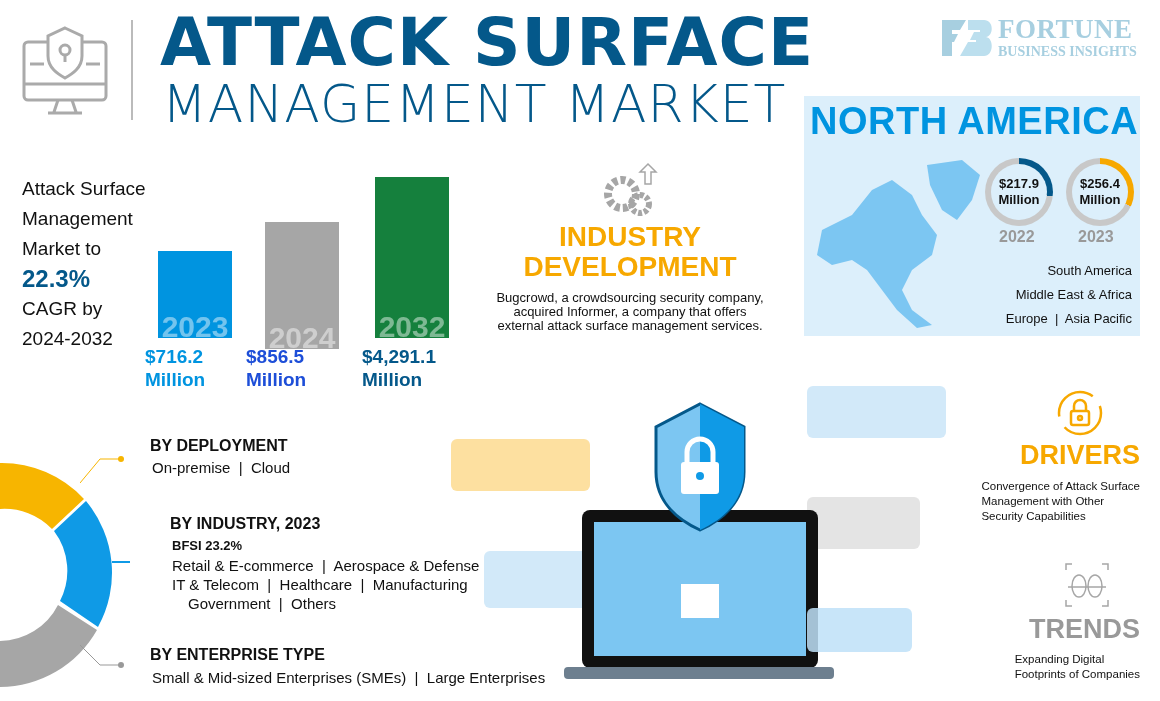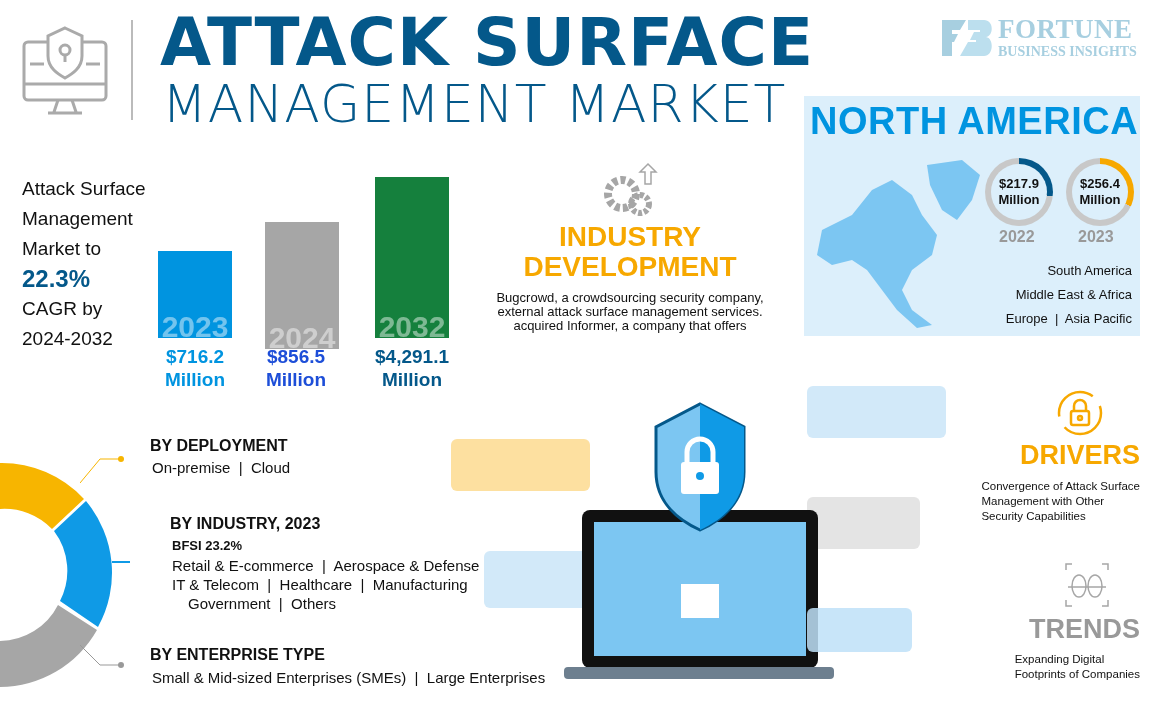--- a/index.html
+++ b/index.html
@@ -7,21 +7,21 @@
 .abs{position:absolute}
 .title1{left:160px;top:8px;font-size:66px;font-weight:900;color:#04588a;letter-spacing:1px;line-height:70px;font-family:"DejaVu Sans",sans-serif}
 .title2{left:162px;top:76px;font-size:52px;color:#04588a;line-height:56px;letter-spacing:1px;font-family:"DejaVu Sans",sans-serif;font-weight:300}
 .divider{left:131px;top:20px;width:2px;height:100px;background:#bbb}
 .logo-text1{left:998px;top:14px;font-family:"Liberation Serif",serif;font-size:27px;color:#a7cfe0;font-weight:bold;letter-spacing:.5px}
 .logo-text2{left:998px;top:44px;font-family:"Liberation Serif",serif;font-size:14px;color:#a7cfe0;font-weight:bold}
 .intro{left:22px;top:174px;font-size:19px;line-height:30px;color:#111;width:140px}
 .intro .cagr{font-size:24px;font-weight:bold;color:#04588a}
 .bar{position:absolute;bottom:363px;width:74px}
 .bar .yr{position:absolute;bottom:-6px;left:0;width:100%;text-align:center;font-size:30px;font-weight:bold;color:rgba(255,255,255,.45)}
-.barval{position:absolute;top:345px;width:100px;text-align:center;font-size:19px;font-weight:bold;line-height:23px}
+.barval{position:absolute;top:345px;width:100px;font-size:19px;font-weight:bold;line-height:23px}
 .ind-title{left:500px;top:222px;width:260px;text-align:center;font-size:28px;font-weight:bold;color:#f7a800;line-height:30px}
 .ind-text{left:490px;top:291px;width:280px;text-align:center;font-size:13px;line-height:14px}
 .na-box{left:804px;top:96px;width:336px;height:240px;background:#dceffb}
 .na-title{left:810px;top:100px;font-size:38px;font-weight:bold;color:#0094e0;letter-spacing:.5px}
 .ring{position:absolute;width:68px;height:68px;border-radius:50%}
 .ring-lbl{position:absolute;width:68px;text-align:center;font-size:13px;font-weight:bold;line-height:16px;top:18px}
 .ring-yr{position:absolute;font-size:16px;font-weight:bold;color:#999}
 .region{position:absolute;right:28px;font-size:13px;text-align:right}
 .seg-h{font-size:16px;font-weight:bold;position:absolute}
 .seg-t{font-size:15px;position:absolute;line-height:19px}
@@ -88,22 +88,22 @@
  <circle cx="22" cy="32" r="14" fill="none" stroke="#a6a6a6" stroke-width="8" stroke-dasharray="5 3"></circle>
     <circle cx="40" cy="42" r="9" fill="none" stroke="#a6a6a6" stroke-width="6" stroke-dasharray="4 2"></circle>
  <path d="M48 2 L56 10 H51 V22 H45 V10 H40 Z" fill="none" stroke="#a6a6a6" stroke-width="1.5"></path>
 </svg>
 <div class="abs ind-title">
     <div>INDUSTRY</div>
     <div>DEVELOPMENT</div>
   </div>
 <div class="abs ind-text">
     <div>Bugcrowd, a crowdsourcing security company,</div>
+    <div>acquired Informer, a company that offers</div>
     <div>external attack surface management services.</div>
-    <div>acquired Informer, a company that offers</div>
   </div>
 
 <div class="abs na-box"></div>
 <div class="abs na-title">NORTH AMERICA</div>
 <svg class="abs" style="left:812px;top:160px" width="170" height="170" viewBox="0 0 170 170">
  <path d="M10 70 L40 55 L60 30 L80 20 L100 35 L110 55 L125 75 L120 95 L100 110 L90 130 L100 150 L120 165 L105 168 L85 150 L70 130 L55 110 L40 100 L20 105 L5 95 Z" fill="#7cc6f2"></path>
  <path d="M115 5 L150 0 L168 15 L160 40 L145 60 L130 50 L118 25 Z" fill="#7cc6f2"></path>
 </svg>
 <div class="ring" style="left:985px;top:158px;background:conic-gradient(#04588a 0 27%,#c8c8c8 27% 100%)">
     <div style="position:absolute;inset:6px;border-radius:50%;background:#dceffb"></div>

